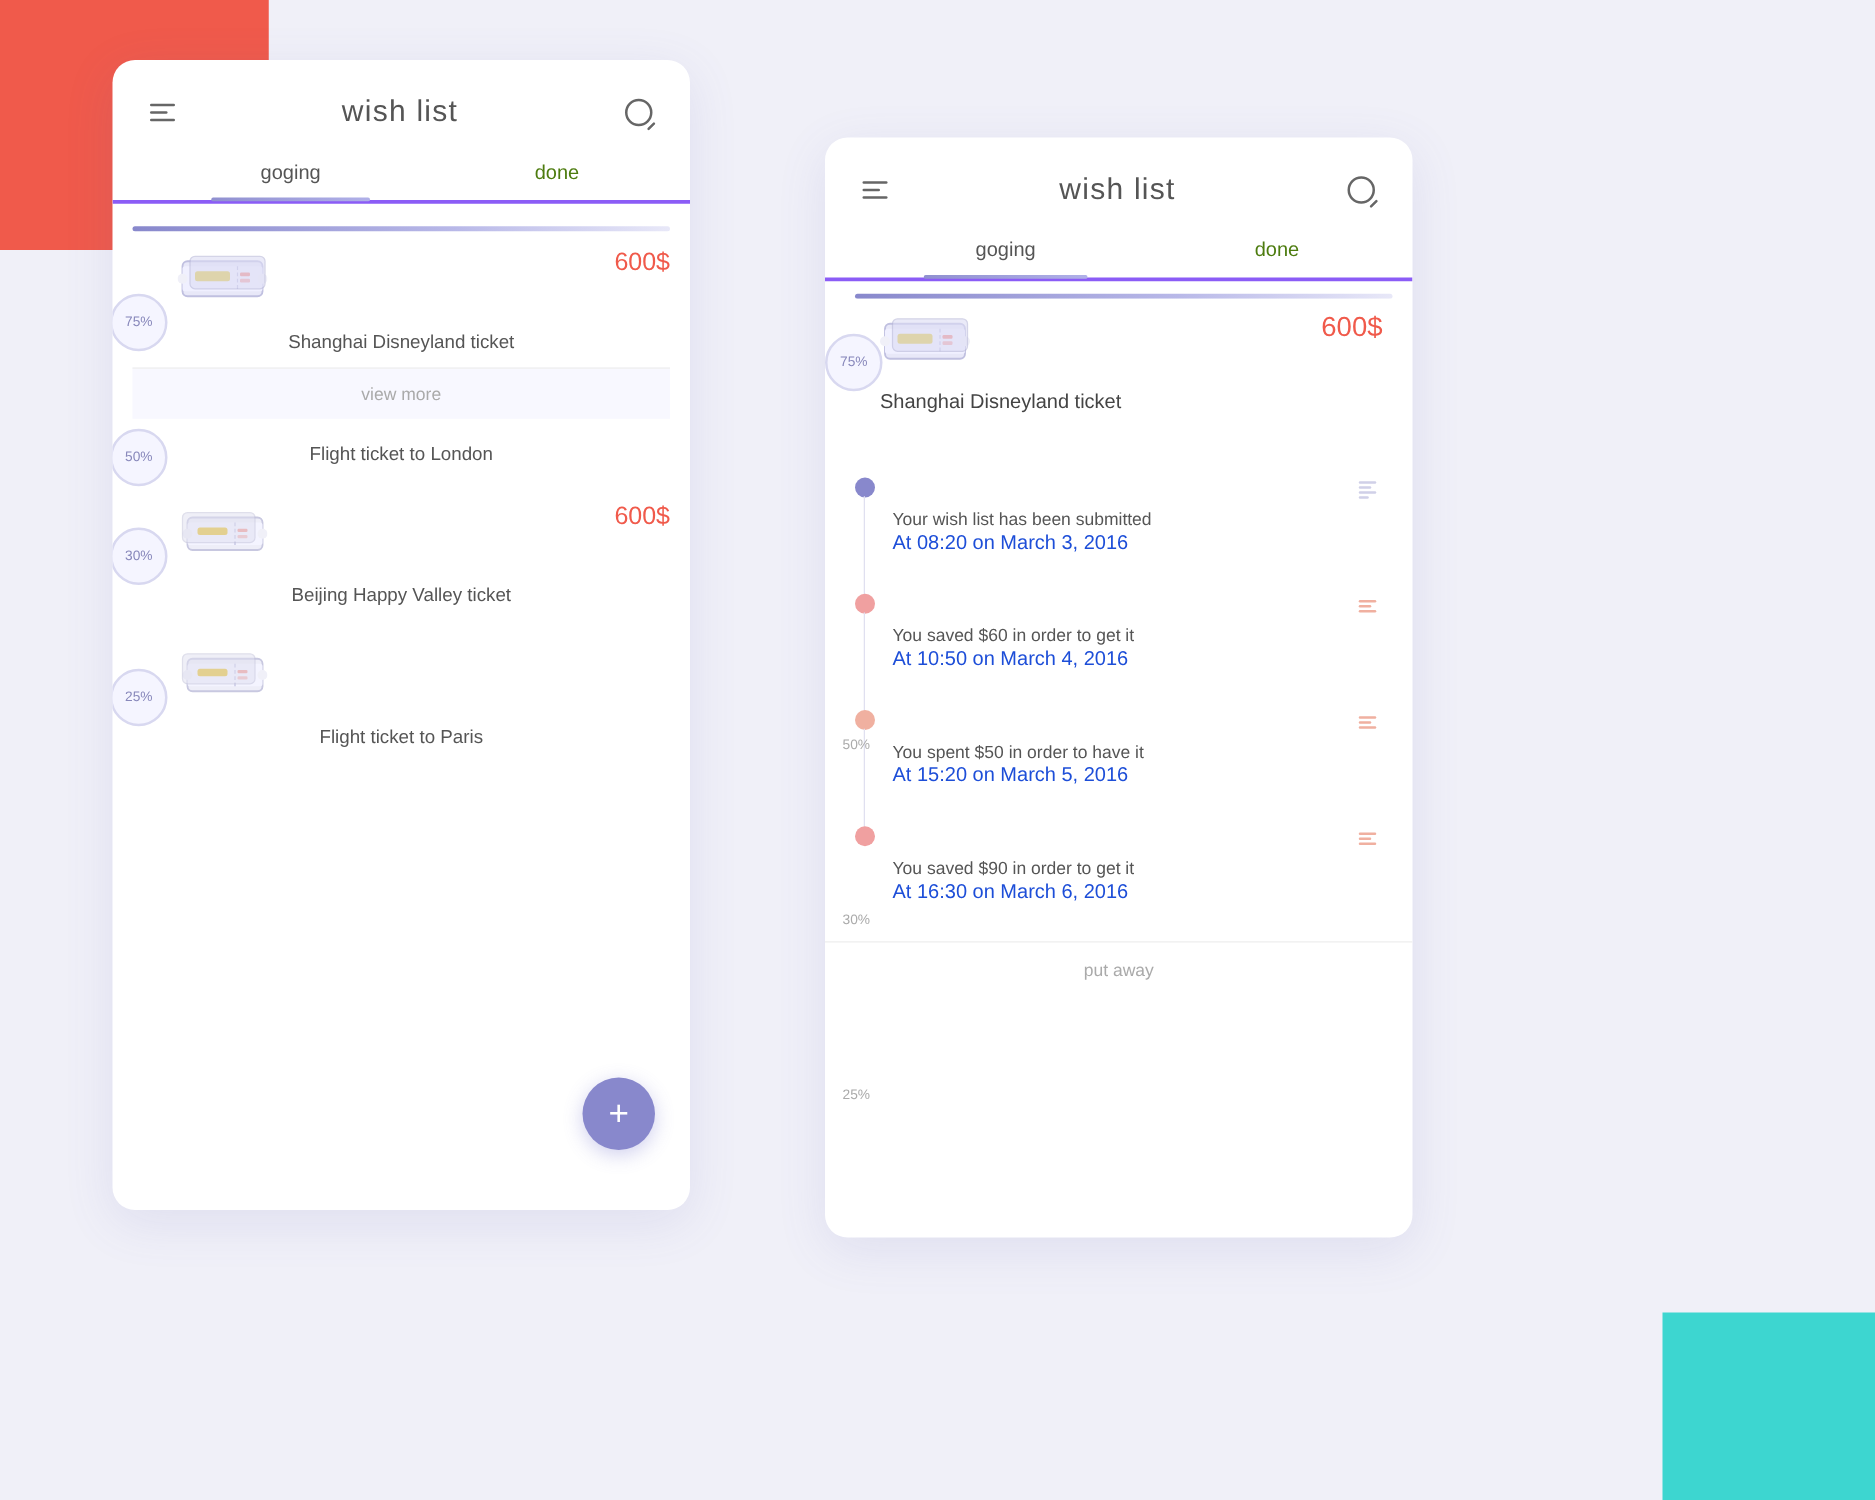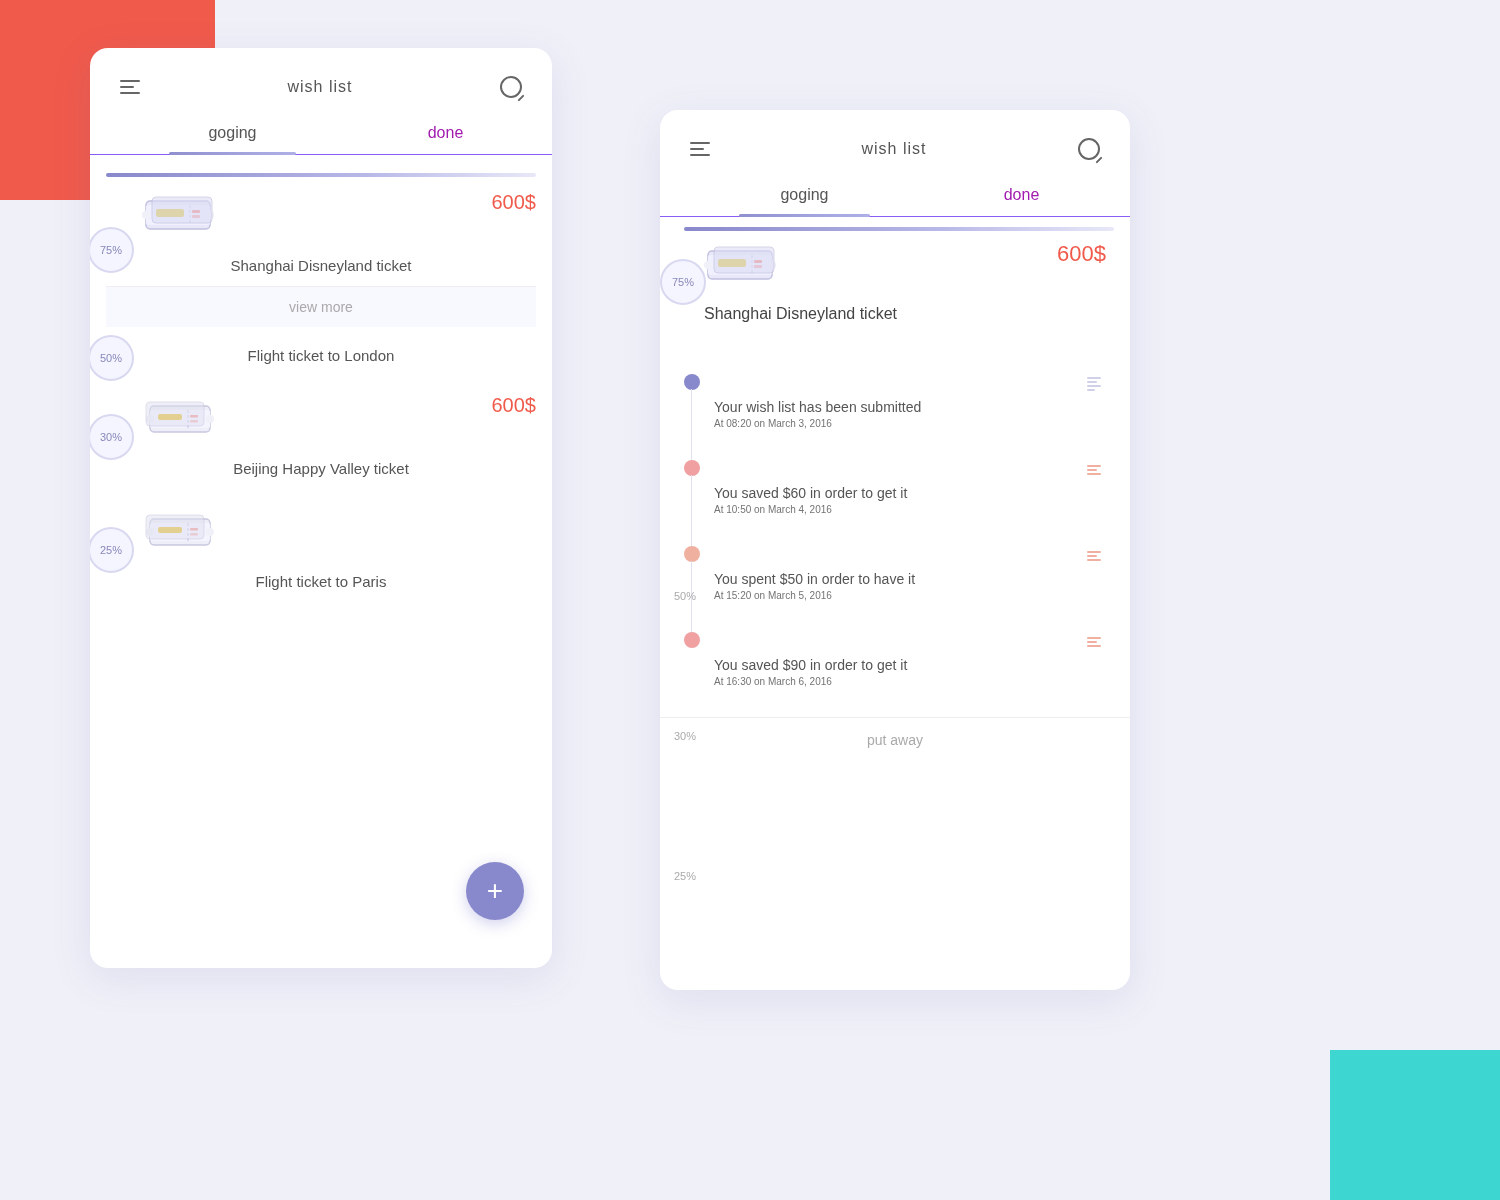--- a/index.html
+++ b/index.html
@@ -56,21 +56,21 @@
     }
 
     
     .phone-header {
       display: flex;
       align-items: center;
       justify-content: space-between;
       padding: 28px 30px 16px;
     }
     .header-title {
-      font-size: 16px;
+      font-size: 24px;
       font-weight: 400;
       color: #555;
       letter-spacing: 1px;
     }
     .icon-menu {
       display: flex;
       flex-direction: column;
       gap: 4px;
       cursor: pointer;
     }
@@ -100,30 +100,30 @@
       background: #666;
       border-radius: 2px;
       bottom: -6px;
       right: -2px;
       transform: rotate(45deg);
     }
 
     
     .tabs {
       display: flex;
-      border-bottom: 1px solid #8b5cf6;
+      border-bottom: 3px solid #8b5cf6;
       margin: 0 0 0 0;
       padding-left: 36px;
     }
     .tab {
       flex: 1;
       text-align: center;
       padding: 10px 0 12px;
       font-size: 16px;
-      color: #a21caf;
+      color: #4d7c0f;
       cursor: pointer;
       position: relative;
     }
     .tab.active {
       color: #555;
     }
     .tab.active::after {
       content: '';
       position: absolute;
       bottom: -1px;
@@ -245,22 +245,22 @@
     .timeline-content {
       flex: 1;
       margin-top: 28px;
     }
     .timeline-title {
       font-size: 14px;
       color: #555;
       margin-bottom: 3px;
     }
     .timeline-time {
-      font-size: 10px;
-      color: #737373;
+      font-size: 16px;
+      color: #1d4ed8;
     }
 
     .timeline-doc-icon {
       width: 22px;
       height: 22px;
       flex-shrink: 0;
       display: flex;
       flex-direction: column;
       gap: 2px;
       justify-content: center;

